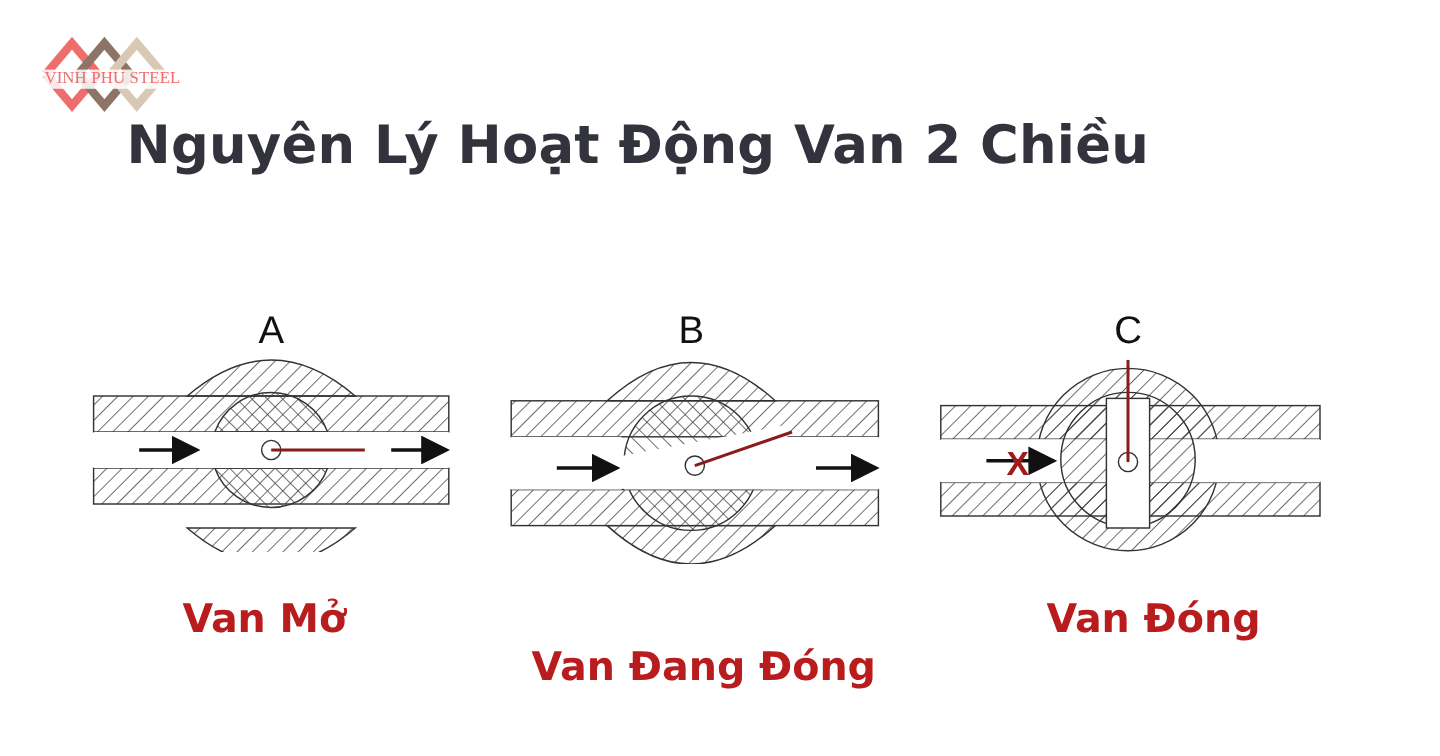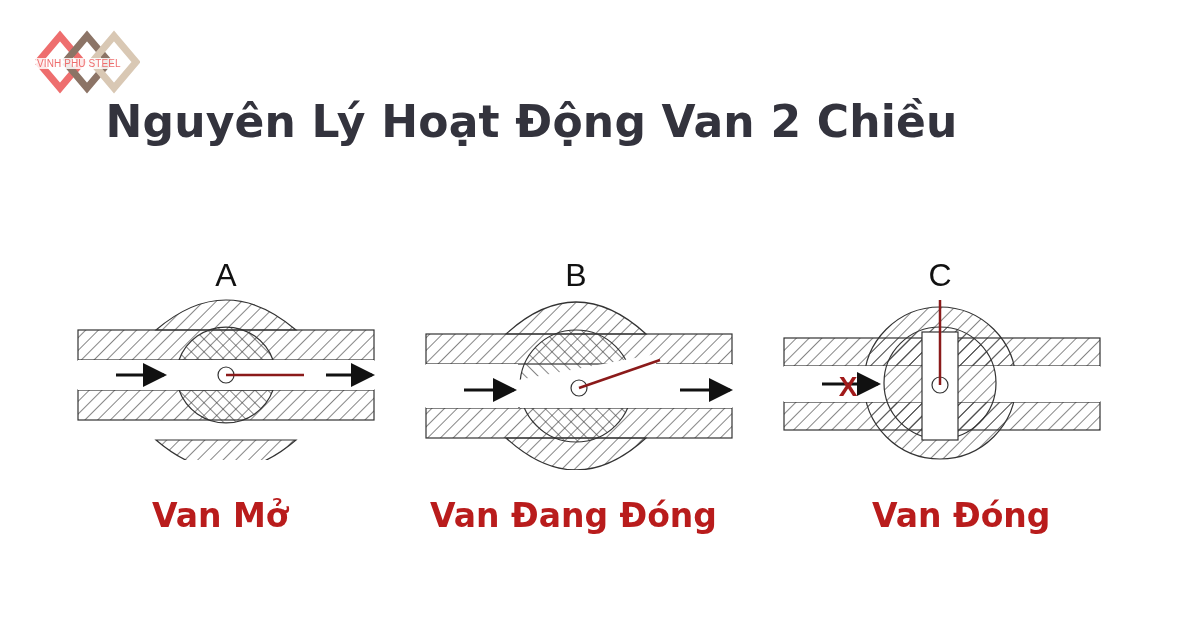--- a/index.html
+++ b/index.html
@@ -1,20 +1,20 @@
 <!DOCTYPE html>
 <html><head>
 <meta charset="utf-8">
 <style>
   html, body { margin:0; padding:0; }
   body { width:1200px; height:630px; background:#ffffff; position:relative; overflow:hidden;
          font-family:"DejaVu Sans", sans-serif; }
   .logo { position:absolute; left:30px; top:28px; width:110px; height:68px; }
-  .logo-text { position:absolute; left:6px; top:30px; font-family:Liberation Sans, sans-serif;
-               font-size:10px; color:#ee6e6e; letter-spacing:0.1px; background:rgba(255,255,255,0.85);
+  .logo-text { position:absolute; left:6px; top:30px; font-family:Liberation Serif, serif;
+               font-size:14px; color:#ee6e6e; letter-spacing:0.1px; background:rgba(255,255,255,0.85);
                padding:0 1px; white-space:nowrap; }
   .title { position:absolute; left:0; top:96px; width:1063px; text-align:center;
            font-size:44px; font-weight:bold; color:#33333d; letter-spacing:0.2px; }
   .panel { position:absolute; }
   .panel svg { display:block; }
   .caption { position:absolute; top:496px; font-size:33px; font-weight:bold; color:#b91c1c; white-space:nowrap; }
   .letter { font-family:"Liberation Sans", sans-serif; font-size:32px; fill:#111; }
 </style>
 </head>
 <body>
@@ -94,14 +94,14 @@
     <circle cx="158" cy="133" r="56" fill="url(#hatchR)" stroke="#333" stroke-width="1.2"></circle>
     <rect x="140" y="82" width="36" height="108" fill="#fff" stroke="#333" stroke-width="1.2"></rect>
     <line x1="40" y1="134" x2="96" y2="134" stroke="#111" stroke-width="3" marker-end="url(#arrow)"></line>
     <text x="66" y="146" text-anchor="middle" font-family="Liberation Sans, sans-serif" font-size="28" font-weight="bold" fill="#a11a1a">X</text>
     <circle cx="158" cy="135" r="8" fill="#fff" stroke="#333" stroke-width="1.2"></circle>
     <line x1="158" y1="50" x2="158" y2="135" stroke="#8b1a1a" stroke-width="2.5"></line>
   </svg>
 </div>
 
 <div class="caption" style="left:152px;">Van Mở</div>
-<div class="caption" style="left:430px;">Van Đang Đóng</div>
+<div class="caption" style="left:443px;margin-top:40px;">Van Đang Đóng</div>
 <div class="caption" style="left:872px;">Van Đóng</div>
 
 </body></html>

